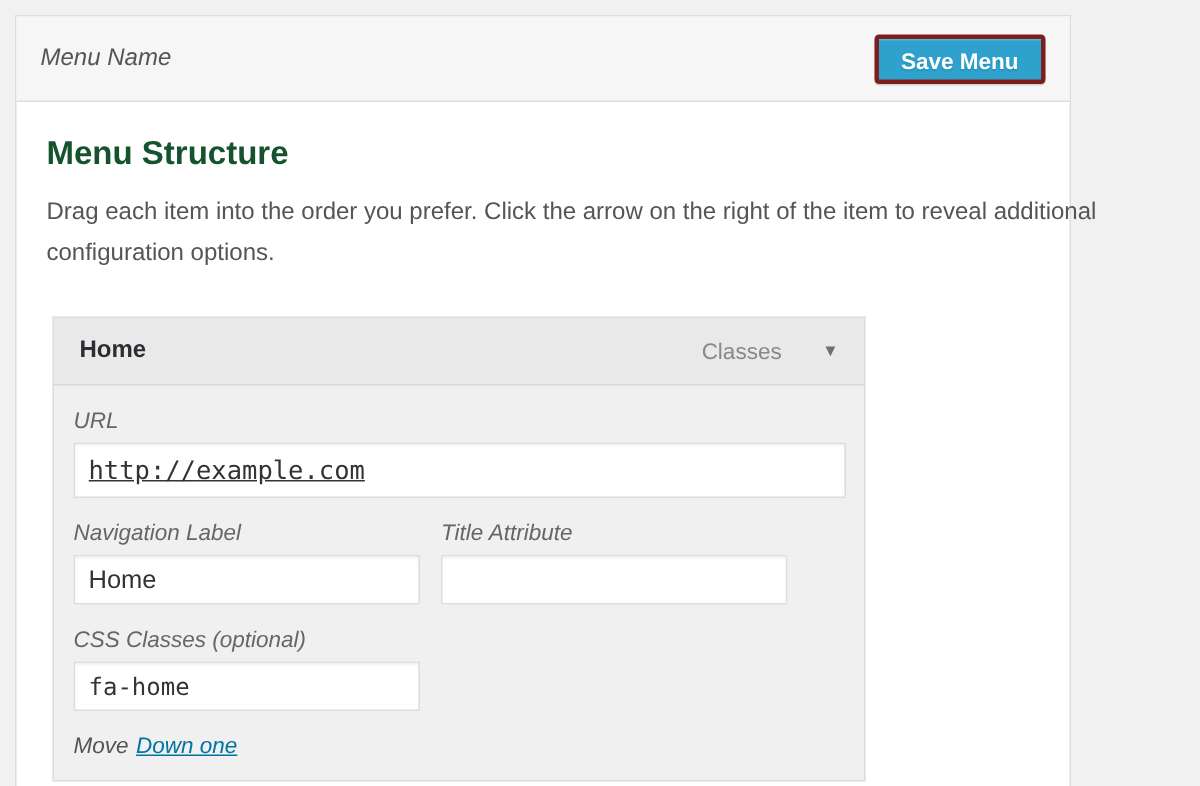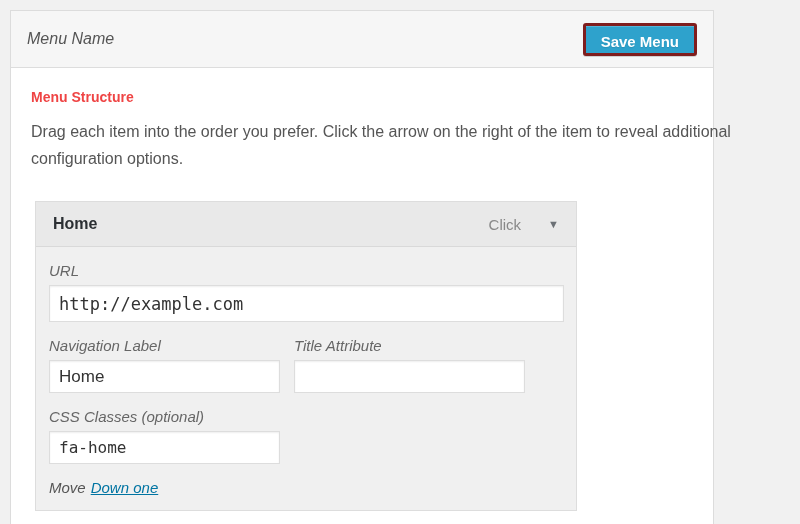--- a/index.html
+++ b/index.html
@@ -54,23 +54,23 @@
     padding: 7px 15px;
     height: 33px;
     box-shadow: inset 0 1px 0 rgba(120,200,230,.5), 0 1px 0 rgba(0,0,0,.15);
     text-shadow: 0 1px 1px rgba(0,0,0,.1);
     cursor: pointer;
   }
   
   .main { padding: 21px 14px 0 10px; }
   .section-title {
     margin: 0 0 13px 10px;
-    font-size: 14px;
+    font-size: 22px;
     font-weight: bold;
-    color: #ef4444;
+    color: #14532d;
   }
   .section-desc {
     margin: 0 0 29px 10px;
     width: 712px;
     font-size: 16px;
     line-height: 27px;
     color: #555;
   }
   
   .menu-item-box {
@@ -104,20 +104,21 @@
     box-shadow: inset 0 1px 2px rgba(0,0,0,.07);
     background: #fff;
     color: #333;
     padding: 2px 9px;
     outline: none;
   }
   .input-wide {
     width: 515px; height: 37px;
     font-family: "DejaVu Sans Mono", monospace;
     font-size: 17px;
+    text-decoration: underline;
   }
   .input-thin {
     width: 231px; height: 33px;
     font-family: "Liberation Sans", sans-serif;
     font-size: 17px;
   }
   .input-thin.mono {
     font-family: "DejaVu Sans Mono", monospace;
     font-size: 16px;
   }
@@ -145,21 +146,21 @@
     <button class="save-button">Save Menu</button>
   </div>
 
   <div class="main">
     <h2 class="section-title">Menu Structure</h2>
     <p class="section-desc">Drag each item into the order you prefer. Click the arrow on the right of the item to reveal additional configuration options.</p>
 
     <div class="menu-item-box">
       <div class="menu-item-header">
         <span class="item-title">Home</span>
-        <span class="item-type">Click</span>
+        <span class="item-type">Classes</span>
         <span class="item-arrow">▼</span>
       </div>
 
       <div class="menu-item-body">
 
         <div class="field">
           <label>URL</label>
           <input class="input-wide" type="text" value="http://example.com" style="">
         </div>
 

